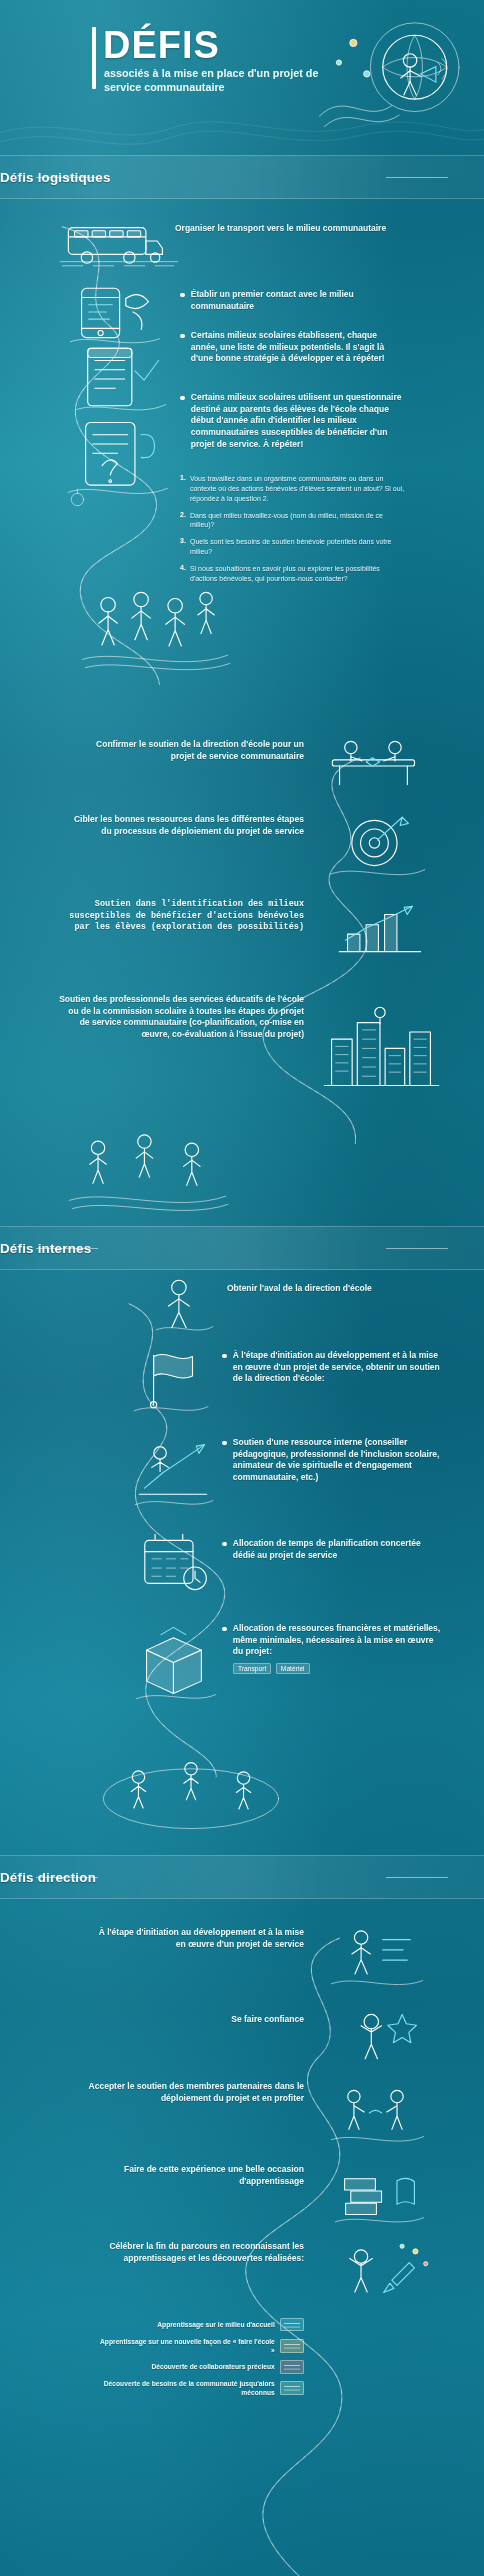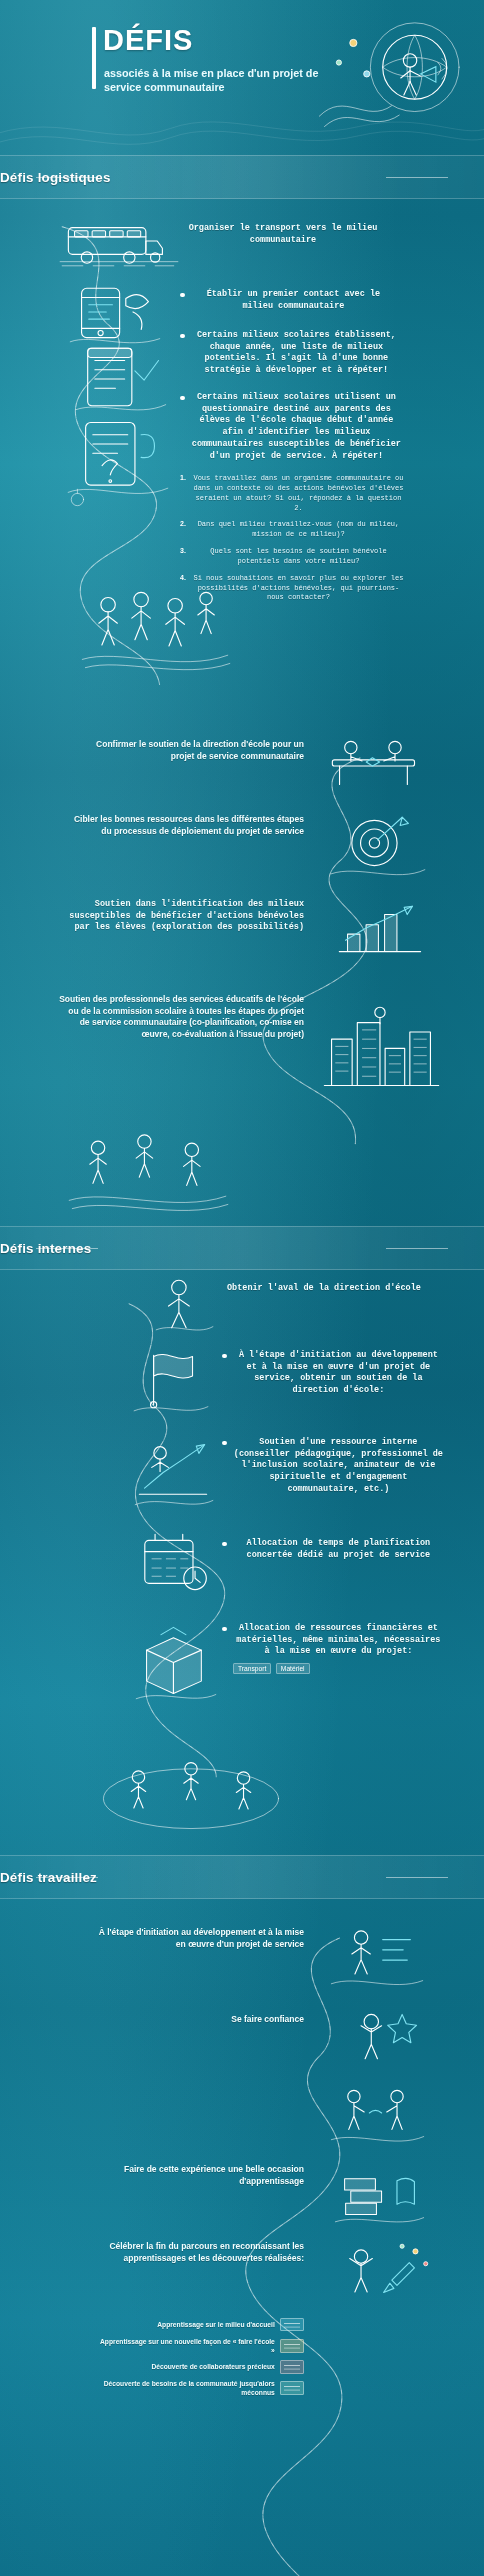--- a/index.html
+++ b/index.html
@@ -70,21 +70,21 @@
   .band::after { right: 36px; }
 
   
   .header { position: absolute; left: 0; top: 0; width: 484px; height: 155px; }
   .hdr-bar {
     position: absolute; left: 92px; top: 27px; width: 3.6px; height: 62px;
     background: #ffffff; border-radius: 1px;
   }
   .hdr-title {
     position: absolute; left: 103px; top: 24px;
-    font-size: 29px; font-weight: bold; letter-spacing: 1px;
+    font-size: 38px; font-weight: bold; letter-spacing: 1px;
     color: #ffffff; text-shadow: 0 1px 2.1px rgba(0,0,0,.3);
   }
   .hdr-sub {
     position: absolute; left: 104px; top: 66px; width: 222px;
     font-size: 10.8px; line-height: 1.32; color: #eafcff; font-weight: 600;
   }
 
   
   .row {
     position: absolute;
@@ -97,21 +97,21 @@
   }
   .txt {
     font-size: 8.5px;
     line-height: 1.38;
     color: #f2feff;
     font-weight: 600;
     text-shadow: 0 0.5px 0.5px rgba(0,0,0,.25);
   }
   .txt.small { font-size: 7px; font-weight: 500; line-height: 1.42; color: #e6f9ff; }
   .txt.rt { text-align: right; }
-  .txt.lt { text-align: center; font-family: Liberation Mono, monospace; }
+  .txt.lt { text-align: left; }
 
   .qlist { display: flex; flex-direction: column; gap: 6.7px; }
   .qitem { display: flex; gap: 4.1px; align-items: flex-start; }
   .qnum { flex: 0 0 auto; font-size: 7px; font-weight: 700; color: #ffffff; }
 
   .tag {
     display: inline-block;
     background: rgba(255,255,255,0.16);
     border: 0.5px solid rgba(255,255,255,0.35);
     border-radius: 1.5px;
@@ -551,21 +551,21 @@
           <path d="M88 82 v26 M88 88 l-14 10 M88 88 l14 10 M88 108 l-9 22 M88 108 l9 22"></path>
         <circle cx="190" cy="54" r="12"></circle>
           <path d="M190 66 v26 M190 72 l-14 10 M190 72 l14 10 M190 92 l-9 22 M190 92 l9 22"></path>
         <circle cx="292" cy="72" r="12"></circle>
           <path d="M292 84 v26 M292 90 l-14 10 M292 90 l14 10 M292 110 l-9 22 M292 110 l9 22"></path>
       </g>
     </svg>
   </div>
 
   <div class="band" style="top:1855px;">
-    <div class="band-title">Défis travaillez</div>
+    <div class="band-title">Défis direction</div>
   </div>
 
   <div class="road" style="top:1917px; height:773px;">
     <svg width="484" height="773" viewBox="0 0 940 1500">
       <path d="M660 40 C520 100 700 190 620 270 C540 350 700 400 650 500 C600 600 430 620 490 730 C540 820 690 850 660 960 C634 1055 470 1090 520 1200 C560 1290 680 1330 660 1420"></path>
       <path class="dash" d="M660 40 C520 100 700 190 620 270 C540 350 700 400 650 500 C600 600 430 620 490 730 C540 820 690 850 660 960 C634 1055 470 1090 520 1200 C560 1290 680 1330 660 1420"></path>
     </svg>
   </div>
 
   <div class="row" style="left:88px; top:1927px; width:216px;">
@@ -590,20 +590,23 @@
   <div class="ill" style="left:330px; top:1999px;">
     <svg width="98" height="72" viewBox="0 0 190 140">
       <g class="sk">
         <circle cx="80" cy="44" r="14"></circle>
         <path d="M80 58 v30 M80 64 l-20 -12 M80 64 l20 -12 M80 88 l-12 28 M80 88 l12 28"></path>
         <path class="sk-acc" d="M140 30 l8 18 l20 3 l-15 14 l4 20 l-17 -10 l-17 10 l4 -20 l-15 -14 l20 -3 z"></path>
       </g>
     </svg>
   </div>
 
+  <div class="row" style="left:88px; top:2081px; width:216px;">
+    <div class="txt rt" style="width:216px;">Accepter le soutien des membres partenaires dans le déploiement du projet et en profiter</div>
+  </div>
   <div class="ill" style="left:325px; top:2076px;">
     <svg width="103" height="77" viewBox="0 0 200 150">
       <g class="sk">
         <circle cx="56" cy="40" r="12"></circle>
           <path d="M56 52 v26 M56 58 l20 12 M56 78 l-10 26 M56 78 l10 26"></path>
         <circle cx="140" cy="40" r="12"></circle>
           <path d="M140 52 v26 M140 58 l-20 12 M140 78 l-10 26 M140 78 l10 26"></path>
         <path class="sk-acc" d="M86 72 q12 -10 24 0"></path>
       </g>
       <g class="sk-thin">

